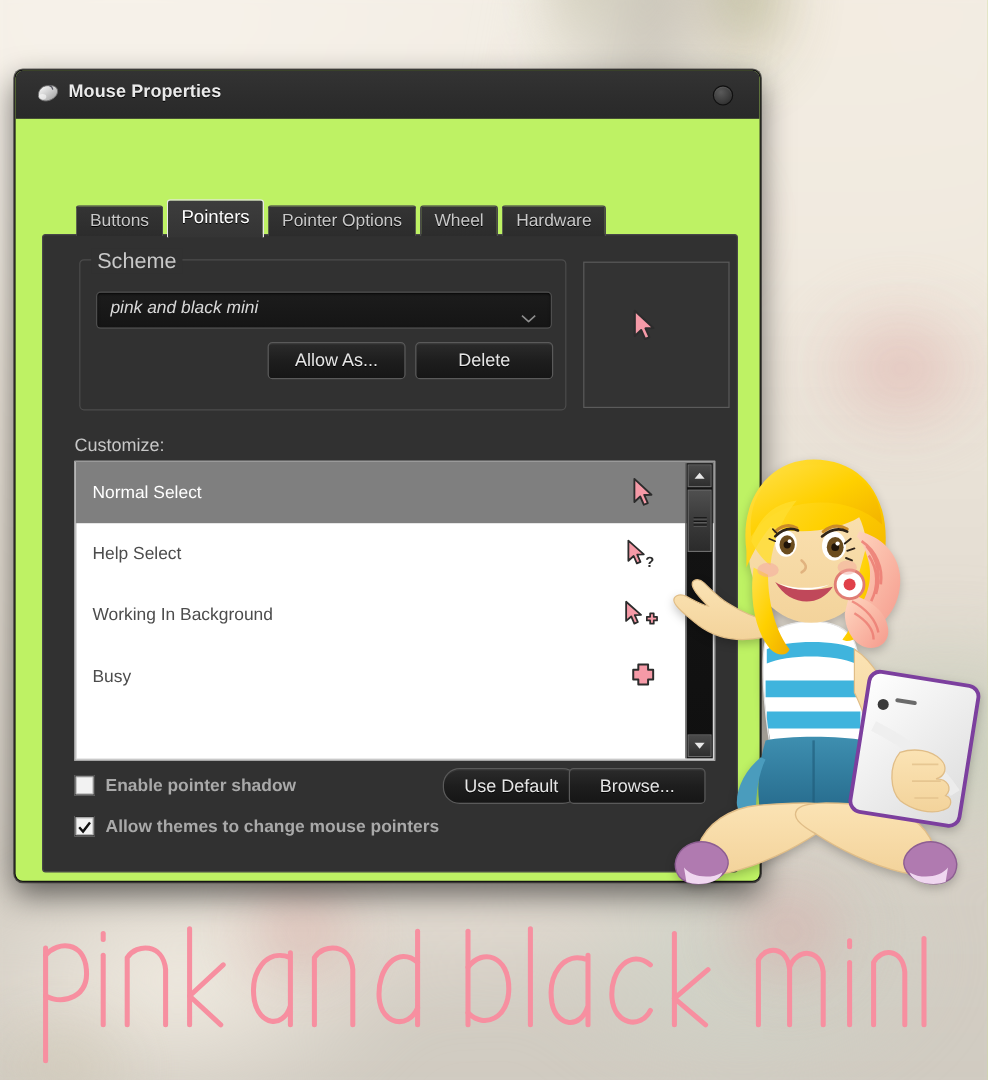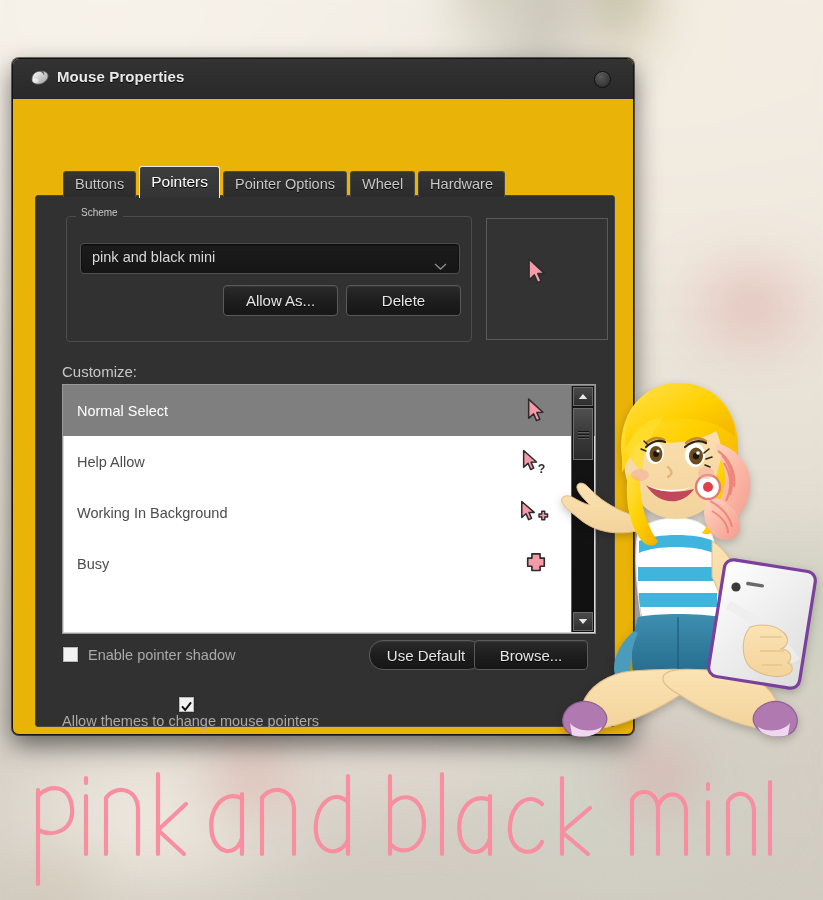--- a/index.html
+++ b/index.html
@@ -38,21 +38,21 @@
   }
   .bg-spoon{
     background:
       linear-gradient(100deg, rgba(255,255,255,0) 52%, rgba(230,226,216,.85) 58%, rgba(183,178,168,.7) 63%, rgba(255,255,255,0) 69%);
     top:auto;height:260px;bottom:-60px;left:-60px;right:-60px;
   }
 
   
   #dialog{
     position:absolute;left:12px;top:58px;width:620px;height:675px;
-    background:#eab308;border-radius:7px;z-index:5;
+    background:#bef264;border-radius:7px;z-index:5;
     border:1px solid #151515;
     box-shadow:0 0 0 1px rgba(0,0,0,.55), 0 10px 26px rgba(0,0,0,.55);
     overflow:hidden;
   }
   #titlebar{height:40px;position:relative;
     background:linear-gradient(180deg,#333333 0%,#2d2d2d 55%,#292929 100%);}
   #titlebar .t-icon{position:absolute;left:14px;top:8px;width:24px;height:22px;}
   #titlebar .t-text{position:absolute;left:44px;top:9px;font-size:15px;color:#eaeaea;
     font-weight:bold;letter-spacing:.1px;text-shadow:0 1px 0 #000;}
   #titlebar .t-close{position:absolute;right:22px;top:12px;width:15px;height:15px;border-radius:50%;
@@ -74,25 +74,25 @@
   }
 
   
   #panel{position:absolute;left:22px;top:136px;width:578px;height:530px;
     background:#313131;border:1px solid #474747;border-radius:3px;z-index:5;}
 
   
   #scheme-group{position:absolute;left:30px;top:20px;width:404px;height:124px;
     border:1px solid #4c4c4c;border-radius:4px;}
   #scheme-legend{position:absolute;left:40px;top:11px;background:#313131;padding:0 5px;
-    color:#c9c9c9;font-size:10px;}
+    color:#c9c9c9;font-size:18px;}
   #scheme-combo{position:absolute;left:44px;top:47px;width:378px;height:29px;
     background:linear-gradient(180deg,#1c1c1c 0%,#151515 100%);
     border:1px solid #4e4e4e;border-radius:4px;box-shadow:inset 0 1px 2px rgba(0,0,0,.8);}
-  #scheme-combo .val{position:absolute;left:11px;top:5px;font-size:14.5px;color:#d9d9d9;}
+  #scheme-combo .val{position:absolute;left:11px;top:5px;font-size:14.5px;color:#d9d9d9;font-style:italic;}
   #scheme-combo .chev{position:absolute;right:12px;top:12px;width:13px;height:7px;}
   .btn{
     background:linear-gradient(180deg,#2b2b2b 0%,#1d1d1d 52%,#161616 100%);
     border:1px solid #5a5a5a;border-radius:4px;color:#e6e6e6;font-size:15px;
     display:flex;align-items:center;justify-content:center;cursor:default;
     text-shadow:0 1px 0 #000;box-shadow:inset 0 1px 0 rgba(255,255,255,.06);
   }
   #btn-saveas{position:absolute;left:187px;top:89px;width:113px;height:29px;}
   #btn-delete{position:absolute;left:310px;top:89px;width:113px;height:29px;}
 
@@ -122,25 +122,25 @@
   #scroll .sb-dn{bottom:1px;}
   #scroll .sb-thumb{position:absolute;left:1px;top:22px;width:20px;height:52px;
     background:linear-gradient(180deg,#4f4f4f 0%,#3a3a3a 50%,#2b2b2b 100%);
     border:1px solid #6e6e6e;box-sizing:border-box;display:flex;align-items:center;justify-content:center;}
   .grip{width:11px;height:7px;}
   .grip i{display:block;height:1px;background:#141414;margin-bottom:2px;box-shadow:0 1px 0 rgba(255,255,255,.18);}
 
   
   .cbrow{position:absolute;display:flex;align-items:center;}
   #cb-shadow-row{left:26px;top:450px;}
-  #cb-themes-row{left:26px;top:500px;flex-direction:column;}
+  #cb-themes-row{left:26px;top:484px;}
   .cbox{width:15px;height:15px;background:#f2f2f2;border:1px solid #2b2b2b;
     box-shadow:inset 0 0 0 1px #b9b9b9;margin-right:9px;position:relative;flex:0 0 auto;}
   .cbox .tick{position:absolute;left:2px;top:1px;width:11px;height:11px;}
-  .cblabel{font-size:14.5px;color:#a9a9a9;}
+  .cblabel{font-size:14.5px;color:#a9a9a9;font-weight:bold;}
   #btn-usedefault{position:absolute;left:333px;top:444px;width:112px;height:28px;border-radius:14px;}
   #btn-browse{position:absolute;left:438px;top:444px;width:112px;height:28px;}
 
   
   #girl{position:absolute;left:560px;top:355px;width:263px;height:400px;z-index:9;
     filter:drop-shadow(0 3px 4px rgba(0,0,0,.22));}
 
   
   #caption{position:absolute;left:18px;top:762px;width:760px;height:130px;z-index:10;}
 </style>
@@ -205,21 +205,21 @@
       <div class="lrow sel">
         <span>Normal Select</span>
         <span class="cico">
           <svg viewBox="0 0 24 30" width="22" height="28">
               <path d="M4 2 L4 23 L9.3 18 L12.6 25.5 L16.2 24 L12.9 16.6 L19.5 16.4 Z" fill="#f59aa7" stroke="#2c2c2c" stroke-width="1.7" stroke-linejoin="round"></path>
             </svg>
         </span>
       </div>
 
       <div class="lrow">
-        <span>Help Allow</span>
+        <span>Help Select</span>
         <span class="cico">
           <svg viewBox="0 0 34 30" width="30" height="28">
             <path d="M3 2 L3 21 L8 16.5 L11 23.5 L14.4 22 L11.4 15.2 L17.6 15 Z" fill="#f59aa7" stroke="#2c2c2c" stroke-width="1.7" stroke-linejoin="round"></path>
             <text x="19" y="27" font-family="Liberation Sans, sans-serif" font-size="14" font-weight="bold" fill="#2c2c2c">?</text>
           </svg>
         </span>
       </div>
 
       <div class="lrow">
         <span>Working In Background</span>

